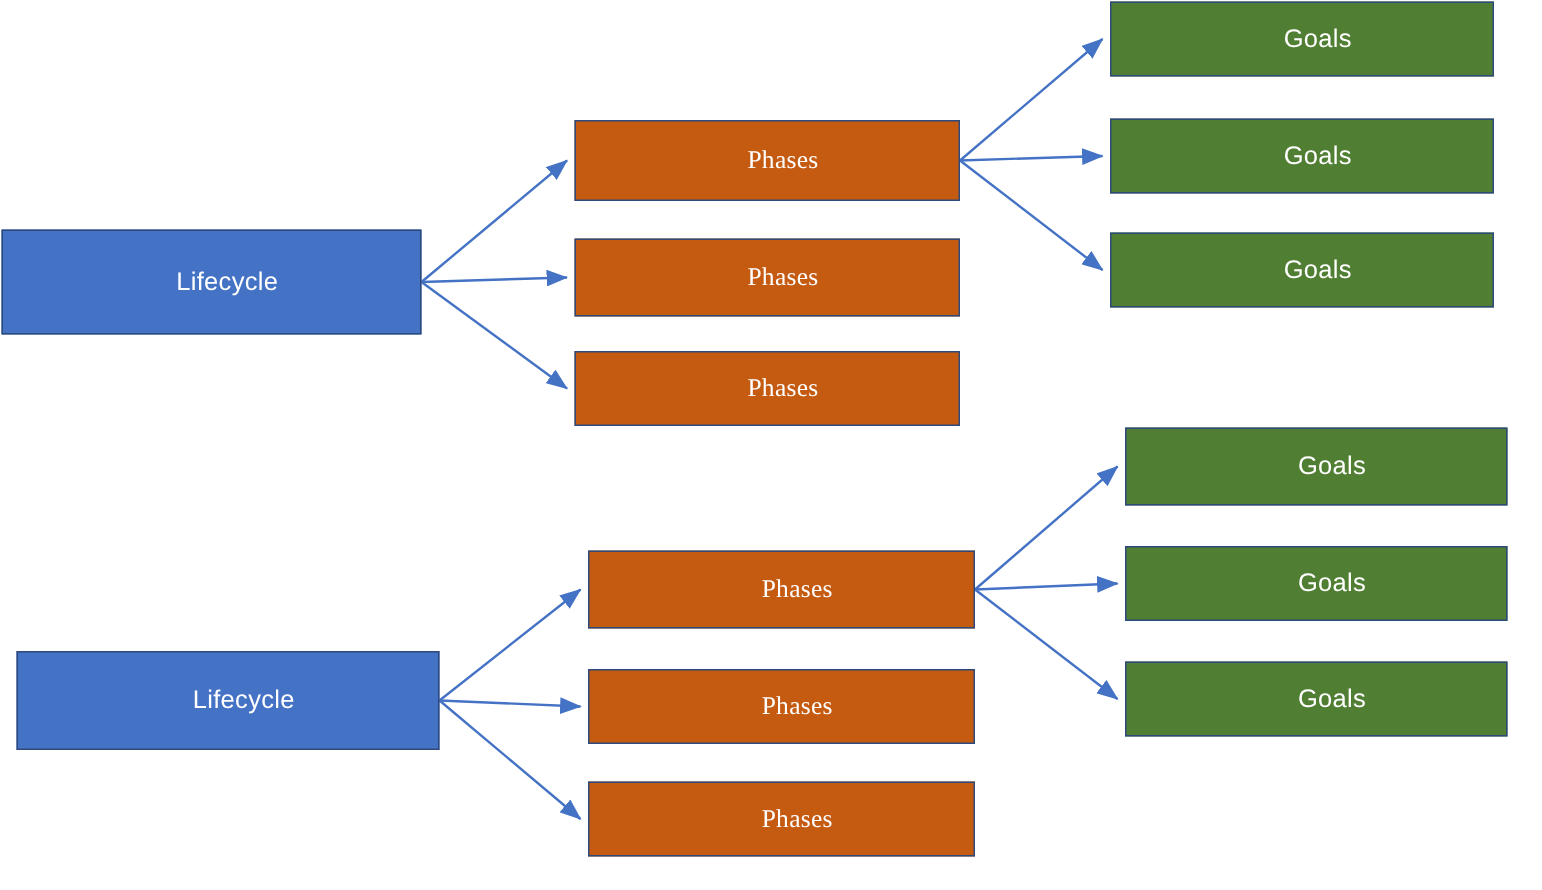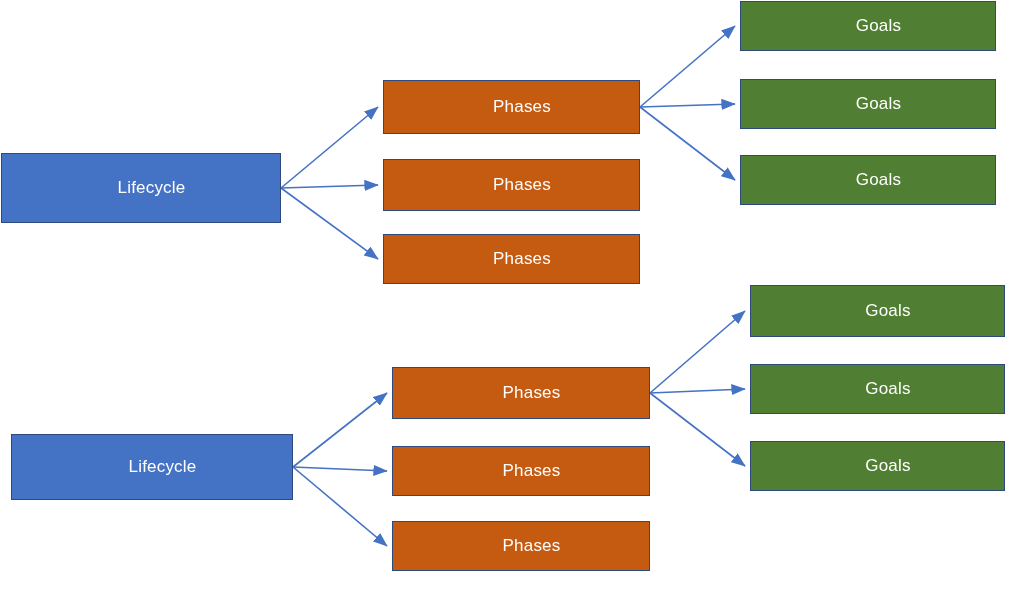--- a/index.html
+++ b/index.html
@@ -23,21 +23,21 @@
     justify-content: center;
     color: #ffffff;
     font-size: 17px;
     font-weight: 400;
     letter-spacing: 0.2px;
     border: 1px solid #2E4A7D;
     z-index: 2;
     padding-left: 21px;
   }
   .node-lifecycle { background: #4472C4; align-items: center; }
-  .node-phase     { background: #C55A11; }
+  .node-phase     { background: #C55A11; font-family: Liberation Serif, serif; }
   .node-goal      { background: #507E32; }
   .node-label { pointer-events: none; }
   #arrow-layer {
     position: absolute;
     left: 0; top: 0;
     width: 1028px;
     height: 593px;
     z-index: 1;
   }
 </style>

